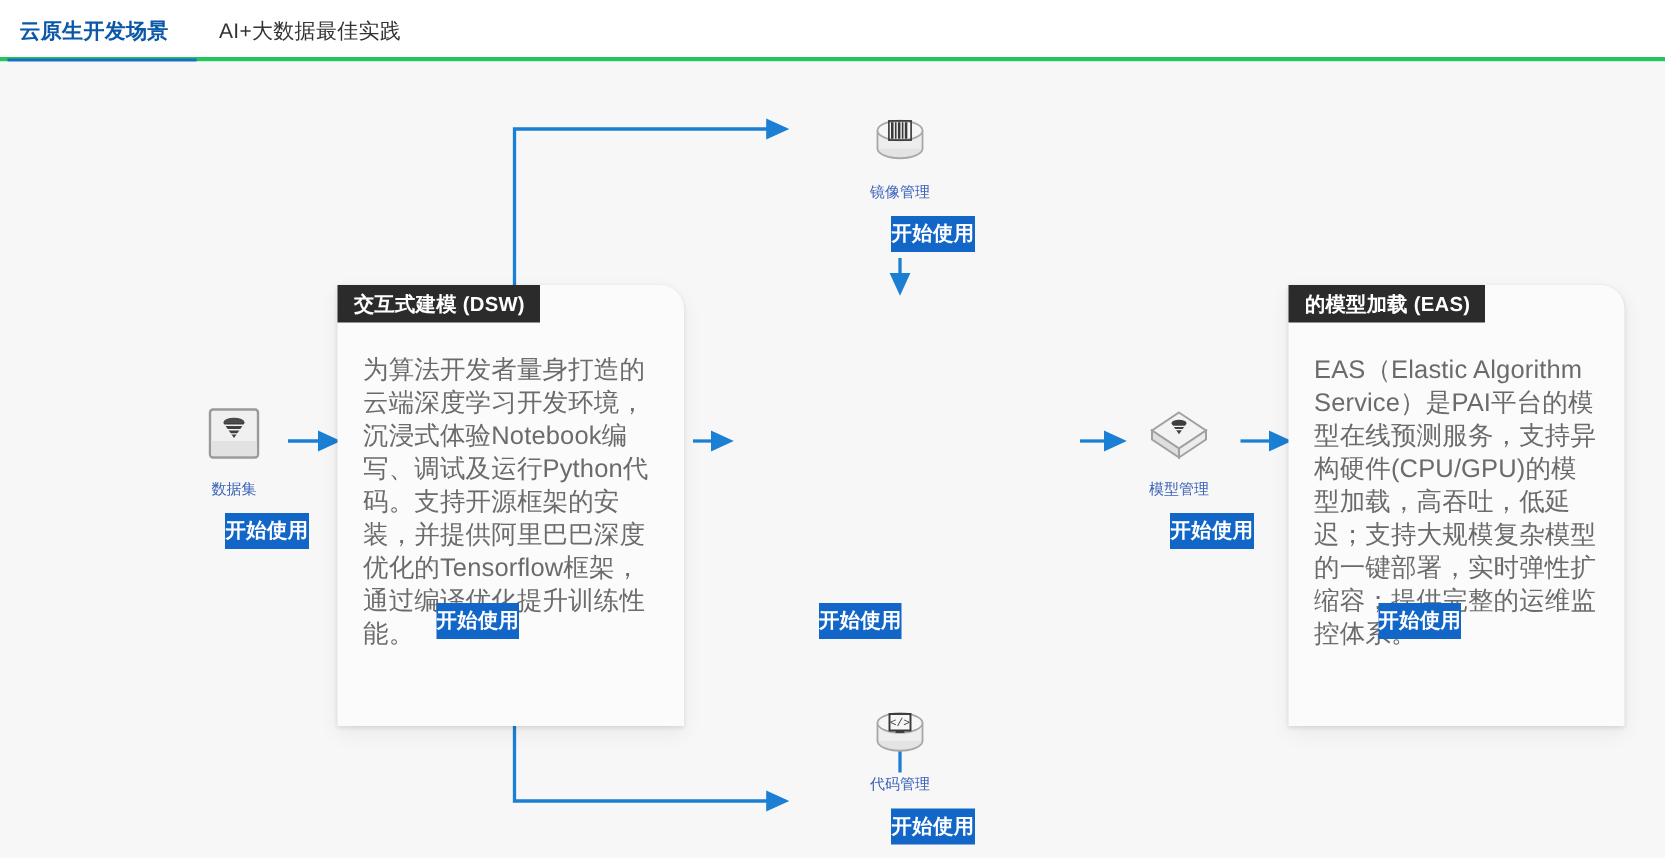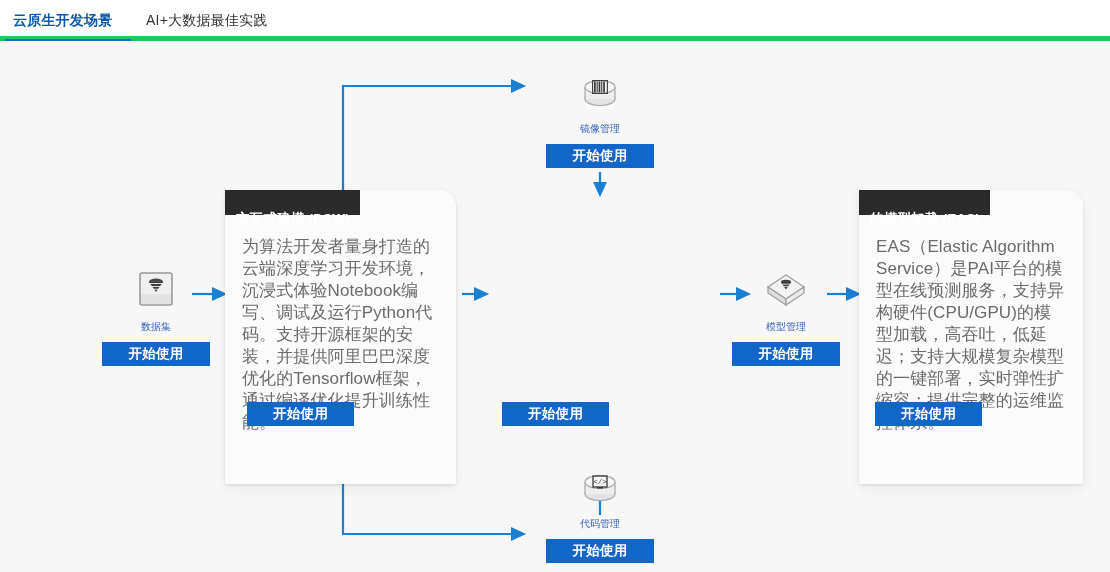--- a/index.html
+++ b/index.html
@@ -17,21 +17,21 @@
     -webkit-font-smoothing: antialiased;
   }
 
   
   #tabbar {
     position: absolute;
     left: 0; top: 0;
     width: 1110px;
     height: 41px;
     background: #ffffff;
-    border-bottom: 5px solid #22c55e;
+    border-bottom: 3px solid #22c55e;
   }
   .tab {
     position: absolute;
     top: 10px;
     font-size: 14px;
     line-height: 20px;
     white-space: nowrap;
     cursor: pointer;
     letter-spacing: 0.2px;
   }
@@ -80,21 +80,21 @@
   }
   .card-header {
     position: absolute;
     left: 0; top: 0;
     height: 25px;
     background: #2b2b2b;
     color: #ffffff;
     font-size: 13.5px;
     font-weight: bold;
     line-height: 25px;
-    padding: 16px 10px 0 11px;
+    padding: 0 10px 0 11px;
     white-space: nowrap;
     letter-spacing: 0.2px;
   }
   .card-body {
     position: absolute;
     left: 0; top: 25px;
     right: 0; bottom: 0;
     padding: 21px 16px 0 17px;
   }
   .card-desc {
@@ -112,26 +112,27 @@
 
   
   .btn {
     position: absolute;
     background: #1266c8;
     color: #ffffff;
     font-size: 13.5px;
     font-weight: bold;
     line-height: 24px;
     height: 24px;
-    padding: 0 26px;
+    padding: 0 0;
     white-space: nowrap;
     cursor: pointer;
     letter-spacing: 0.3px;
     border: none;
     font-family: inherit;
+    margin-left: 44px;
   }
 
   
   #btn-dsw { left: 247px; top: 361px; }
   #btn-dlc { left: 502px; top: 361px; }
   #btn-eas { left: 875px; top: 361px; }
 
   
   .node {
     position: absolute;

